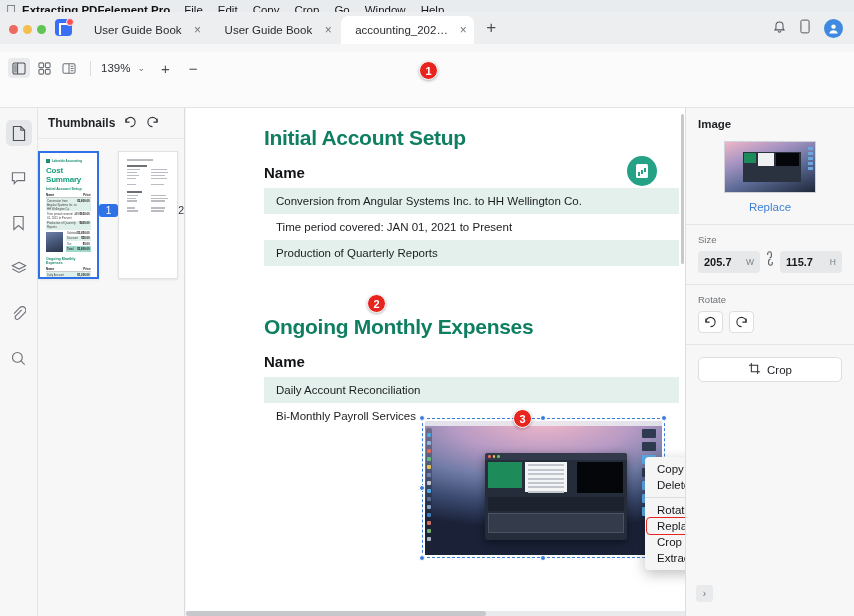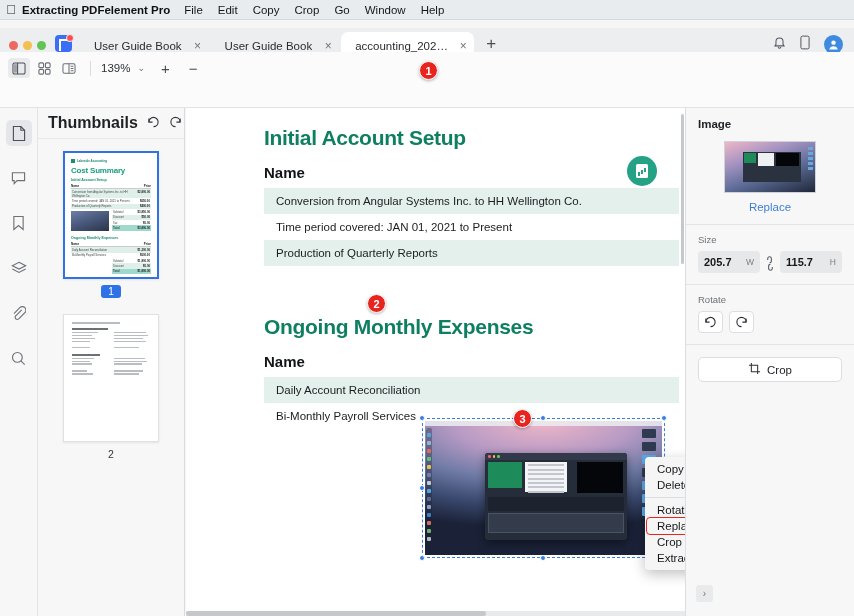--- a/index.html
+++ b/index.html
@@ -17,21 +17,21 @@
     position:absolute; top:0; left:0; width:854px; height:20px;
     background:#e9ecef; display:flex; align-items:center;
     border-bottom:1px solid #d6d9dc;
   }
   .apple-logo { width:22px; text-align:center; font-size:13px; line-height:1; color:#1d1d1f; }
   .menubar .app-name { font-weight:bold; font-size:11.5px; color:#101012; margin-right:14px; }
   .menubar .mitem { font-size:11.5px; color:#16171a; margin-right:15px; }
 
   
   .tabbar {
-    position:absolute; top:28px; left:0; width:854px; height:32px;
+    position:absolute; top:12px; left:0; width:854px; height:32px;
     background:#eceef0; display:flex; align-items:flex-end;
   }
   .traffic { display:flex; align-items:center; gap:5px; padding:0 9px 10px 9px; }
   .dot { width:9px; height:9px; border-radius:50%; }
   .dot.r{background:#ec6a5f;} .dot.y{background:#f4bf4f;} .dot.g{background:#61c554;}
   .applogo {
     width:17px; height:17px; border-radius:4px; background:#3b6ef6;
     margin:0 8px 8px 0; position:relative; flex:none;
   }
   .applogo:before{
@@ -100,23 +100,23 @@
   .rail-item{width:26px;height:26px;border-radius:5px;display:flex;align-items:center;justify-content:center;}
   .rail-item.sel{background:#e4e6e9;}
 
   
   .thumbs {
     position:absolute; left:38px; top:108px; width:147px; height:508px;
     background:#f7f7f8; border-right:1px solid #d9dbde;
   }
   .thumbs-head{height:31px;display:flex;align-items:center;padding-left:10px;gap:9px;
                border-bottom:1px solid #e6e8ea;}
-  .thumbs-title{font-size:16px;font-weight:bold;color:#1f2124;}
+  .thumbs-title{font-size:12px;font-weight:bold;color:#1f2124;}
   .rot{font-size:12px;color:#32353a;}
-  .thumb-wrap{padding-top:12px;display:flex;flex-direction:column;align-items:center;}
+  .thumb-wrap{padding-top:12px;display:flex;flex-direction:row;align-items:center;}
   .page-card{width:96px;height:128px;background:#fff;border:1px solid #dfe1e4;
              box-shadow:0 1px 2px rgba(0,0,0,.08);overflow:hidden;position:relative;}
   .page-card.sel{border:2.5px solid #2f72e8;}
   .pgnum{margin:6px 0 16px 0;font-size:10.5px;color:#33363b;}
   .pgnum.sel{background:#2f72e8;color:#fff;border-radius:3px;padding:1px 7px;font-size:10px;}
 
   
   .mini{position:absolute;inset:0;padding:6px 6px 0 6px;font-size:3px;}
   .mini .brand{display:flex;align-items:center;gap:2px;margin-bottom:3px;}
   .mini .brand i{width:4px;height:4px;background:#1a8f73;display:block;}
@@ -202,21 +202,21 @@
   .ins-thumb .w{position:absolute;left:18px;top:10px;width:58px;height:30px;background:#2a3240;}
   .ins-thumb .w .g{position:absolute;left:1px;top:1px;width:12px;height:10px;background:#1e8c5a;}
   .ins-thumb .w .p{position:absolute;left:15px;top:1px;width:16px;height:13px;background:#eef0f2;}
   .ins-thumb .w .b{position:absolute;left:33px;top:1px;width:23px;height:13px;background:#05060a;}
   .ins-thumb .dots{position:absolute;right:2px;top:5px;display:flex;flex-direction:column;gap:2px;}
   .ins-thumb .dots i{width:5px;height:3px;background:#6aa7dd;display:block;}
   .replace-link{text-align:center;font-size:11.5px;color:#3d7fd4;margin-top:8px;padding-bottom:11px;}
   .ins-sep{height:1px;background:#e2e4e7;}
   .ins-sec{padding:9px 12px 11px;}
   .ins-lab{font-size:9.5px;color:#6d7177;margin-bottom:6px;}
-  .size-row{display:flex;align-items:flex-end;gap:5px;}
+  .size-row{display:flex;align-items:flex-start;gap:5px;}
   .size-field{flex:1;height:22px;background:#e6e8ea;border-radius:4px;display:flex;align-items:center;
               padding:0 6px;font-size:11px;color:#16181b;font-weight:bold;}
   .size-field .u{margin-left:auto;font-size:8.5px;color:#7b7f85;font-weight:normal;}
   .link-ic{font-size:11px;color:#55595f;}
   .two-col{display:flex;}
   .two-col > div{flex:1;}
   .icon-btn{width:25px;height:22px;background:#fff;border:1px solid #dcdee1;border-radius:4px;
             display:flex;align-items:center;justify-content:center;font-size:12px;color:#2c2f34;}
   .icon-row{display:flex;gap:6px;}
   .wide-btn{margin:0 12px 7px;height:25px;background:#fff;border:1px solid #dcdee1;border-radius:5px;

